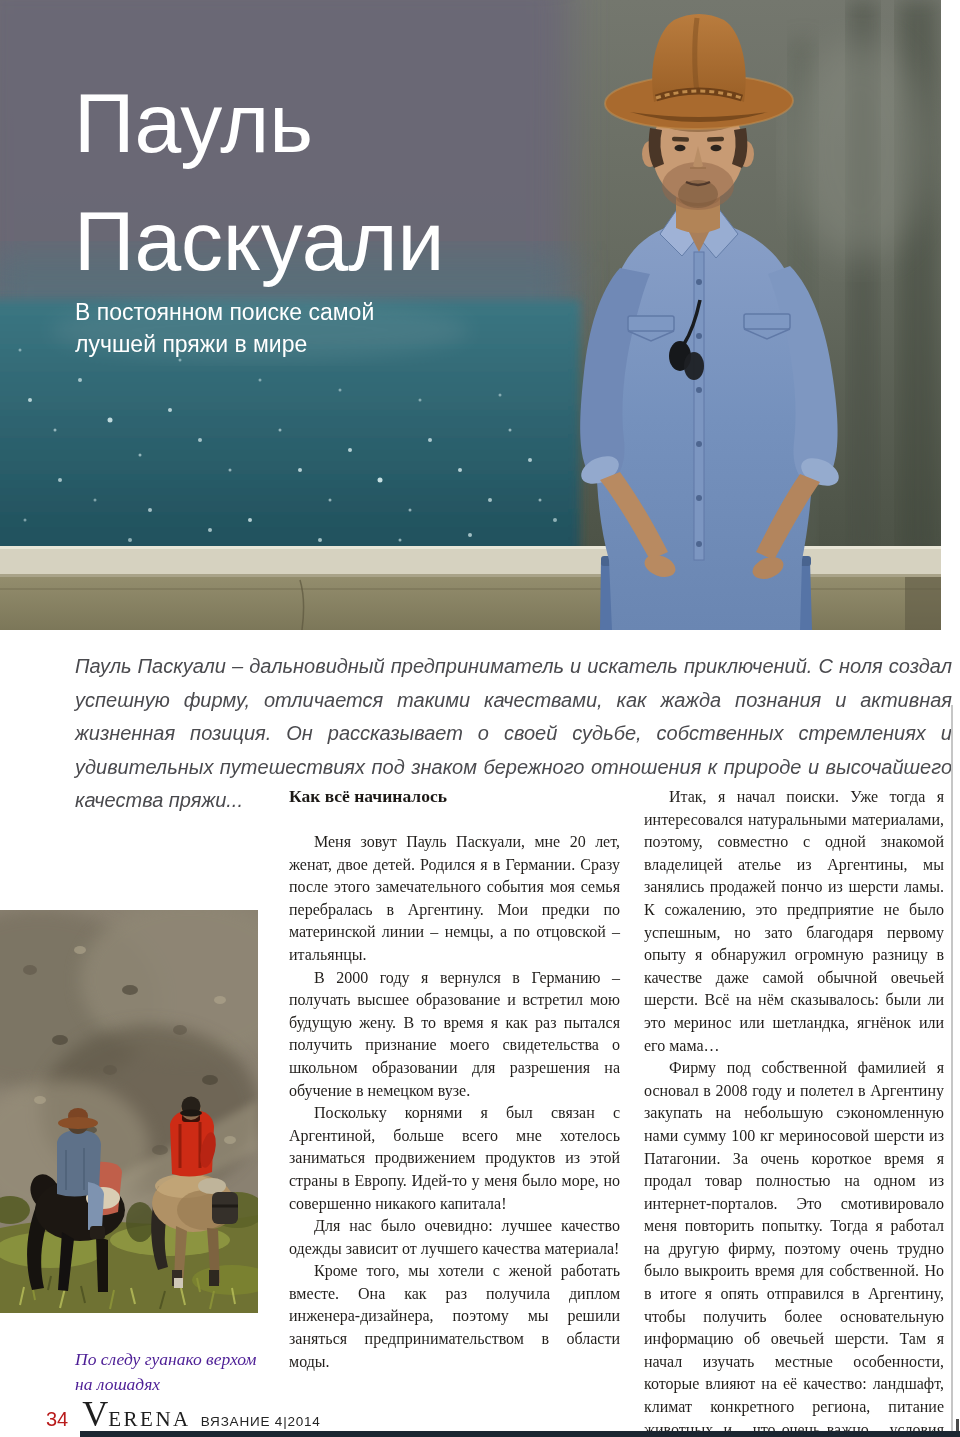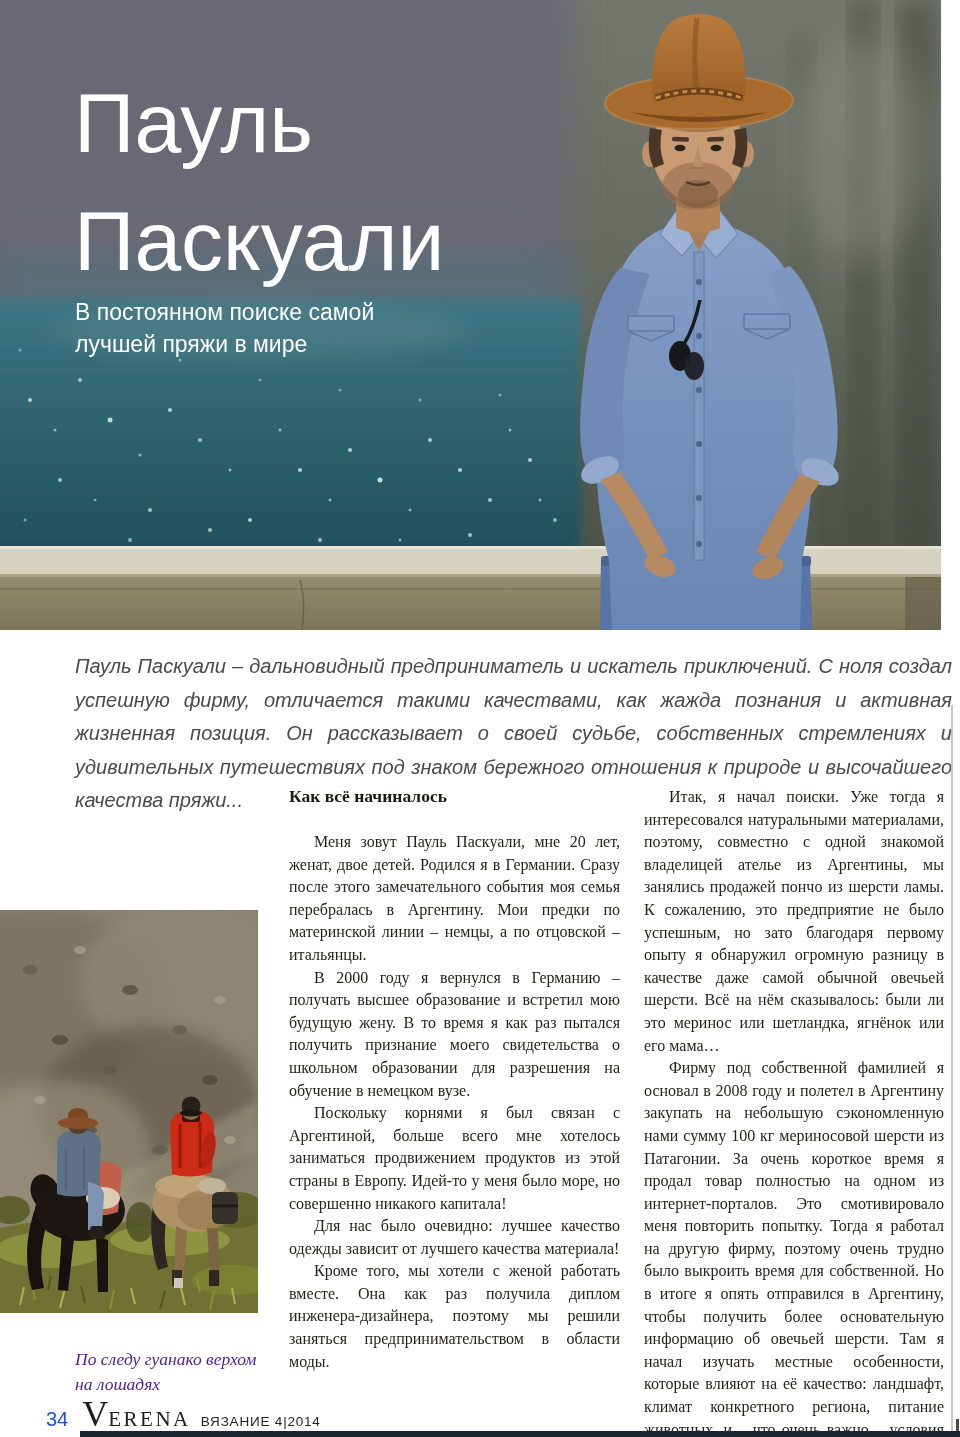--- a/index.html
+++ b/index.html
@@ -26,21 +26,21 @@
   .col p{margin:0;text-indent:25px;font-size:16px;line-height:22.6px;
       text-align:justify;}
   
   .side-photo{position:absolute;left:0;top:910px;width:258px;height:403px;}
   .side-photo svg{display:block;}
   .caption{position:absolute;left:75px;top:1325px;width:200px;
       font-style:italic;font-size:17.5px;line-height:25px;color:#4c1d95;margin-top:22px;}
   
   .footer{position:absolute;left:46px;top:1399px;display:flex;
       align-items:baseline;font-family:"Liberation Sans", sans-serif;}
-  .page-number{font-size:20px;color:#1d4ed8;margin-right:14px;}
+  .page-number{font-size:20px;color:#b91c1c;margin-right:14px;}
   .logo{font-family:"Liberation Serif", serif;color:#1e1e1e;display:flex;align-items:baseline;}
   .logo-initial{font-size:36px;line-height:30px;}
   .logo-rest{font-size:21px;letter-spacing:2.5px;}
   .issue{font-size:13.5px;letter-spacing:0.8px;color:#242424;margin-left:10px;}
   
   .scan-line-1{position:absolute;left:951px;top:705px;width:2px;height:732px;background:#c6c6c6;}
   .scan-line-2{position:absolute;left:956px;top:1419px;width:3px;height:18px;background:#4a4a4a;}
   .bottom-strip{position:absolute;left:80px;top:1431px;width:880px;height:6px;background:#1b2631;}
 </style>
 </head>

